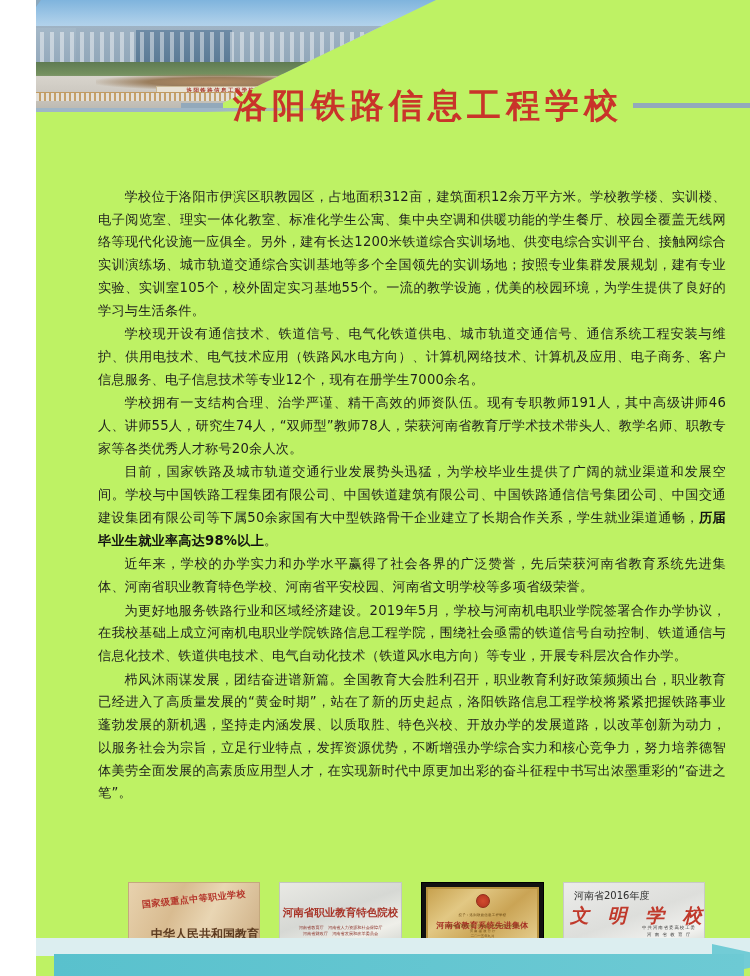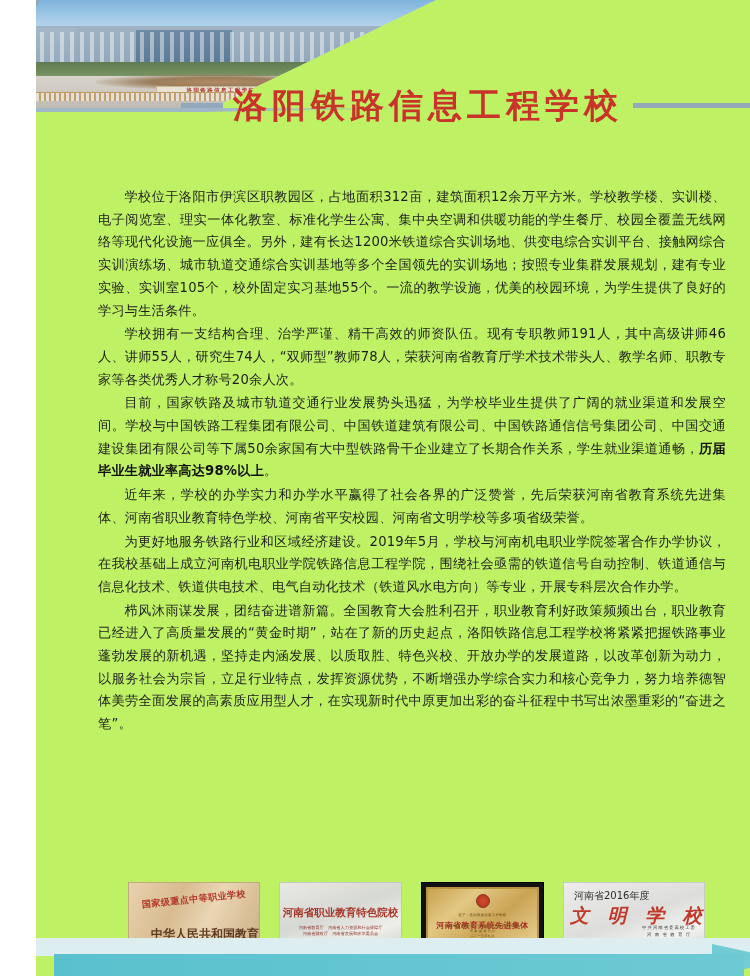--- a/index.html
+++ b/index.html
@@ -287,20 +287,21 @@
 
   <div class="title-row">
     <div class="title-rule left"></div>
     <div class="main-title">洛阳铁路信息工程学校</div>
     <div class="title-rule right"></div>
   </div>
 
 
   <div class="body-text">
       <p class="para">学校位于洛阳市伊滨区职教园区，占地面积312亩，建筑面积12余万平方米。学校教学楼、实训楼、电子阅览室、理实一体化教室、标准化学生公寓、集中央空调和供暖功能的学生餐厅、校园全覆盖无线网络等现代化设施一应俱全。另外，建有长达1200米铁道综合实训场地、供变电综合实训平台、接触网综合实训演练场、城市轨道交通综合实训基地等多个全国领先的实训场地；按照专业集群发展规划，建有专业实验、实训室105个，校外固定实习基地55个。一流的教学设施，优美的校园环境，为学生提供了良好的学习与生活条件。</p>
+      <p class="para">学校现开设有通信技术、铁道信号、电气化铁道供电、城市轨道交通信号、通信系统工程安装与维护、供用电技术、电气技术应用（铁路风水电方向）、计算机网络技术、计算机及应用、电子商务、客户信息服务、电子信息技术等专业12个，现有在册学生7000余名。</p>
       <p class="para">学校拥有一支结构合理、治学严谨、精干高效的师资队伍。现有专职教师191人，其中高级讲师46人、讲师55人，研究生74人，“双师型”教师78人，荣获河南省教育厅学术技术带头人、教学名师、职教专家等各类优秀人才称号20余人次。</p>
       <p class="para">目前，国家铁路及城市轨道交通行业发展势头迅猛，为学校毕业生提供了广阔的就业渠道和发展空间。学校与中国铁路工程集团有限公司、中国铁道建筑有限公司、中国铁路通信信号集团公司、中国交通建设集团有限公司等下属50余家国有大中型铁路骨干企业建立了长期合作关系，学生就业渠道通畅，<b>历届毕业生就业率高达98%以上</b>。</p>
       <p class="para">近年来，学校的办学实力和办学水平赢得了社会各界的广泛赞誉，先后荣获河南省教育系统先进集体、河南省职业教育特色学校、河南省平安校园、河南省文明学校等多项省级荣誉。</p>
       <p class="para">为更好地服务铁路行业和区域经济建设。2019年5月，学校与河南机电职业学院签署合作办学协议，在我校基础上成立河南机电职业学院铁路信息工程学院，围绕社会亟需的铁道信号自动控制、铁道通信与信息化技术、铁道供电技术、电气自动化技术（铁道风水电方向）等专业，开展专科层次合作办学。</p>
       <p class="para">栉风沐雨谋发展，团结奋进谱新篇。全国教育大会胜利召开，职业教育利好政策频频出台，职业教育已经进入了高质量发展的“黄金时期”，站在了新的历史起点，洛阳铁路信息工程学校将紧紧把握铁路事业蓬勃发展的新机遇，坚持走内涵发展、以质取胜、特色兴校、开放办学的发展道路，以改革创新为动力，以服务社会为宗旨，立足行业特点，发挥资源优势，不断增强办学综合实力和核心竞争力，努力培养德智体美劳全面发展的高素质应用型人才，在实现新时代中原更加出彩的奋斗征程中书写出浓墨重彩的“奋进之笔”。</p>
     </div>
 
   <div class="plaques">
 
     <div class="plaque pl-1">

